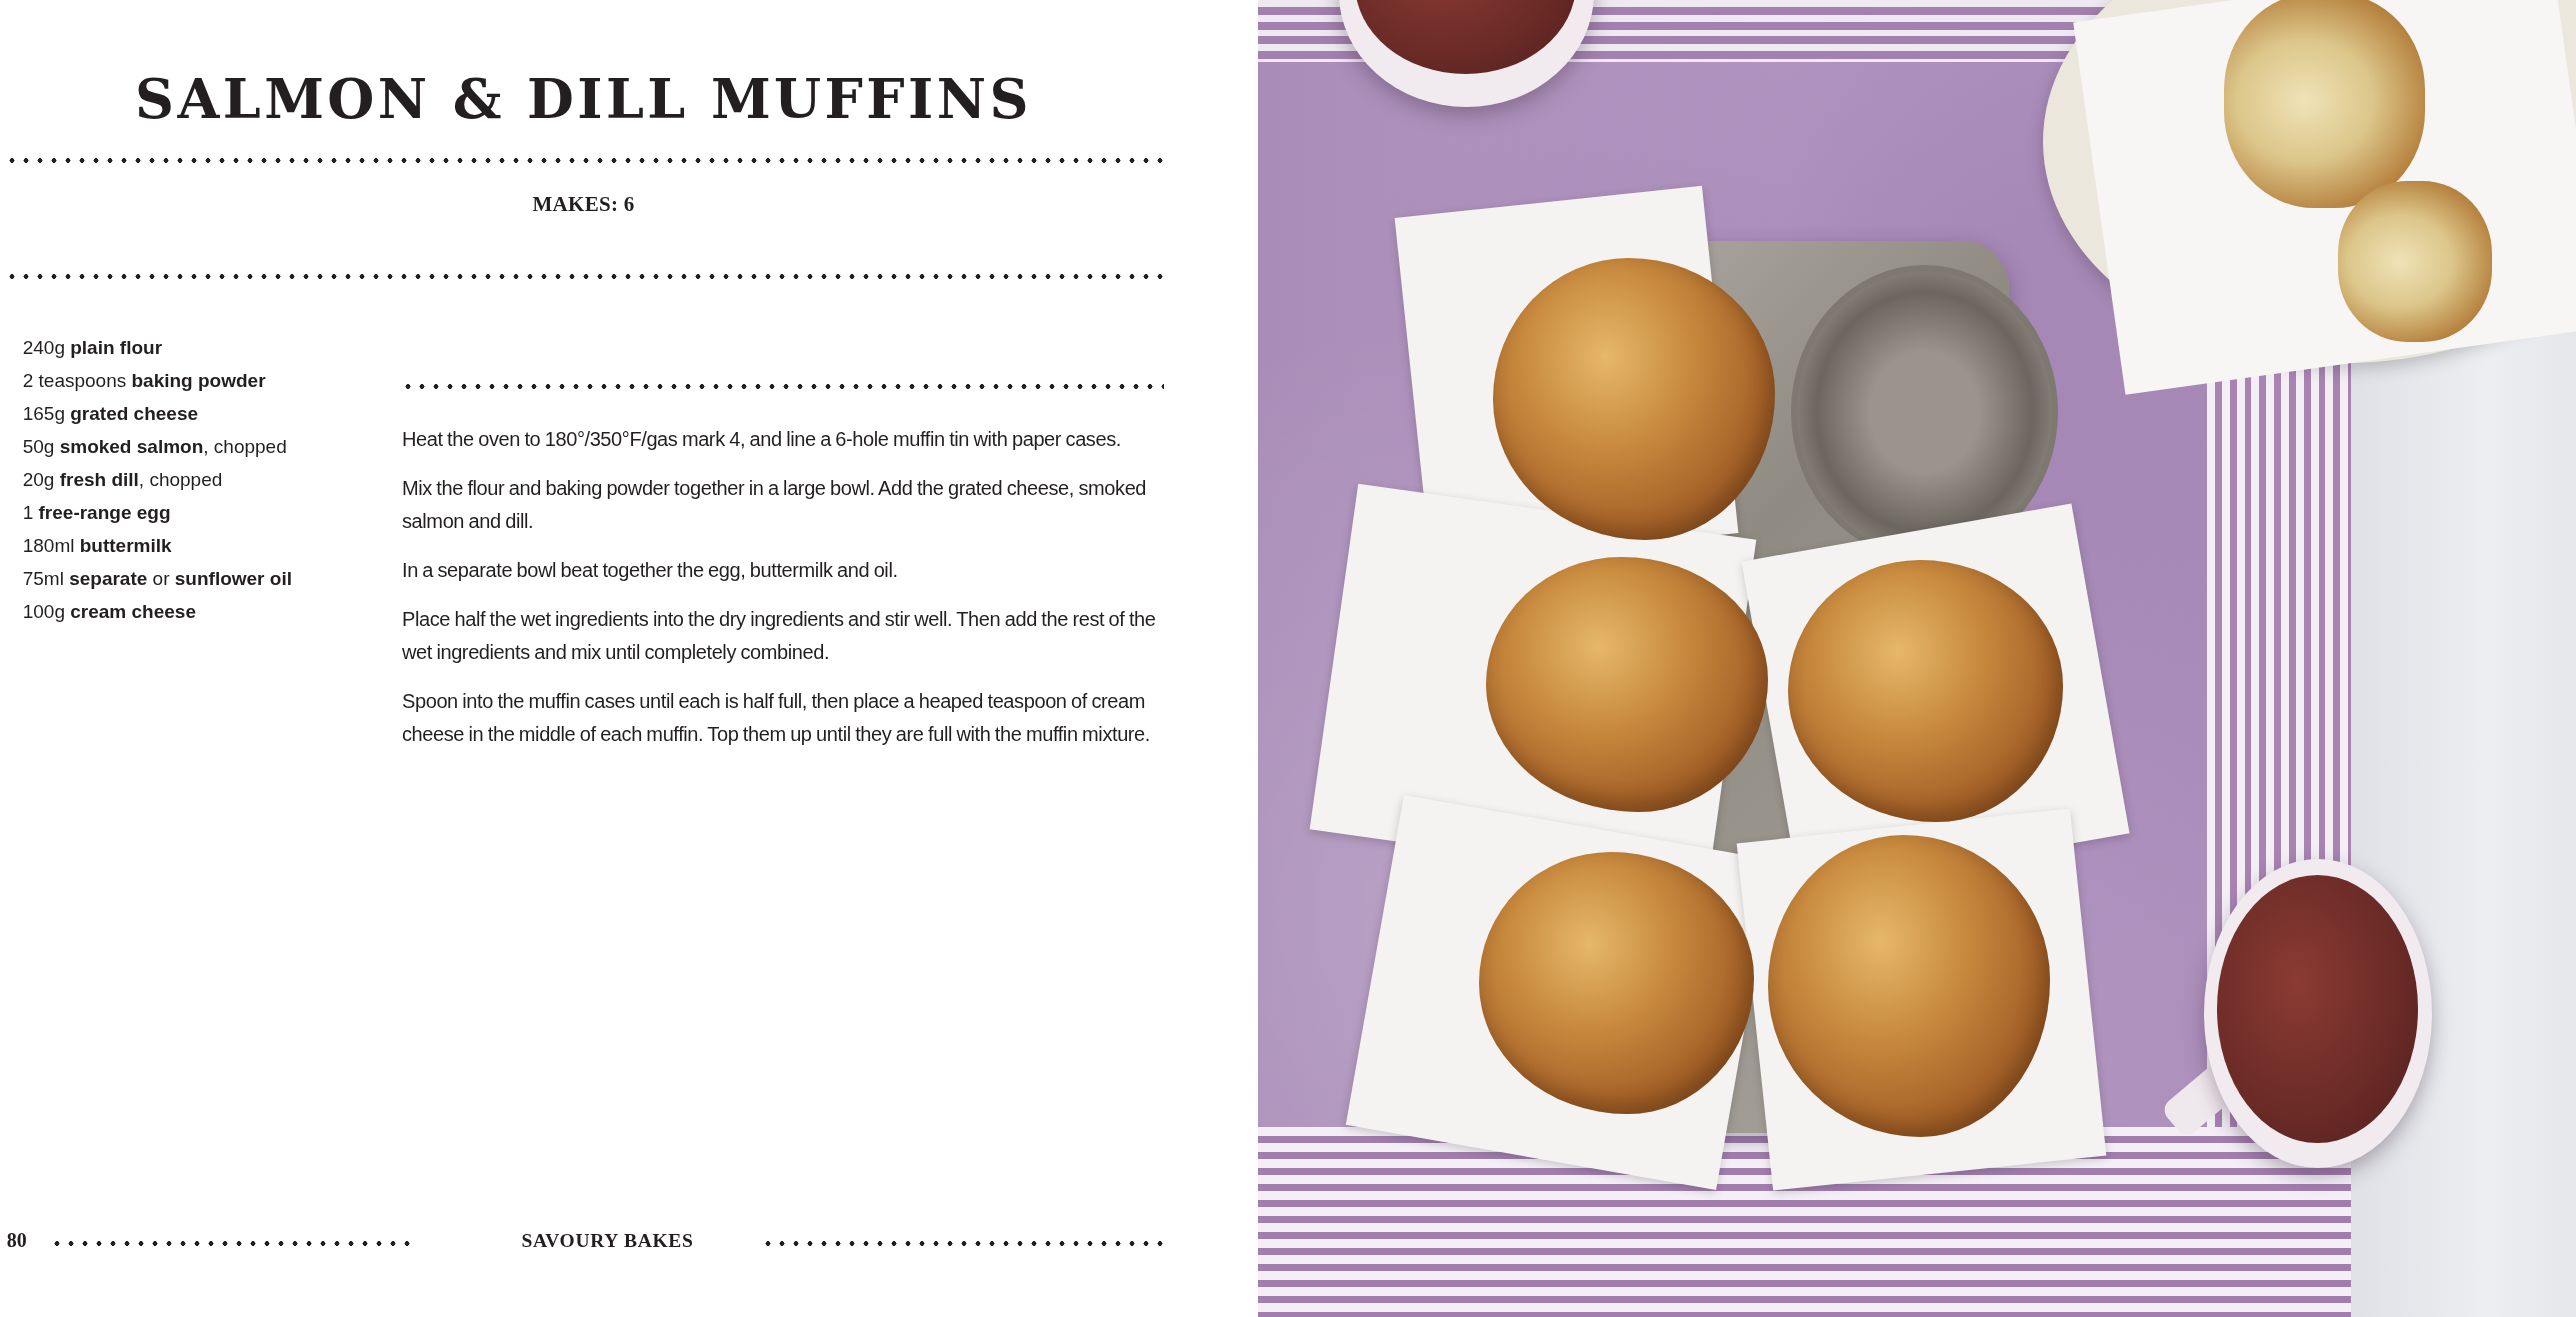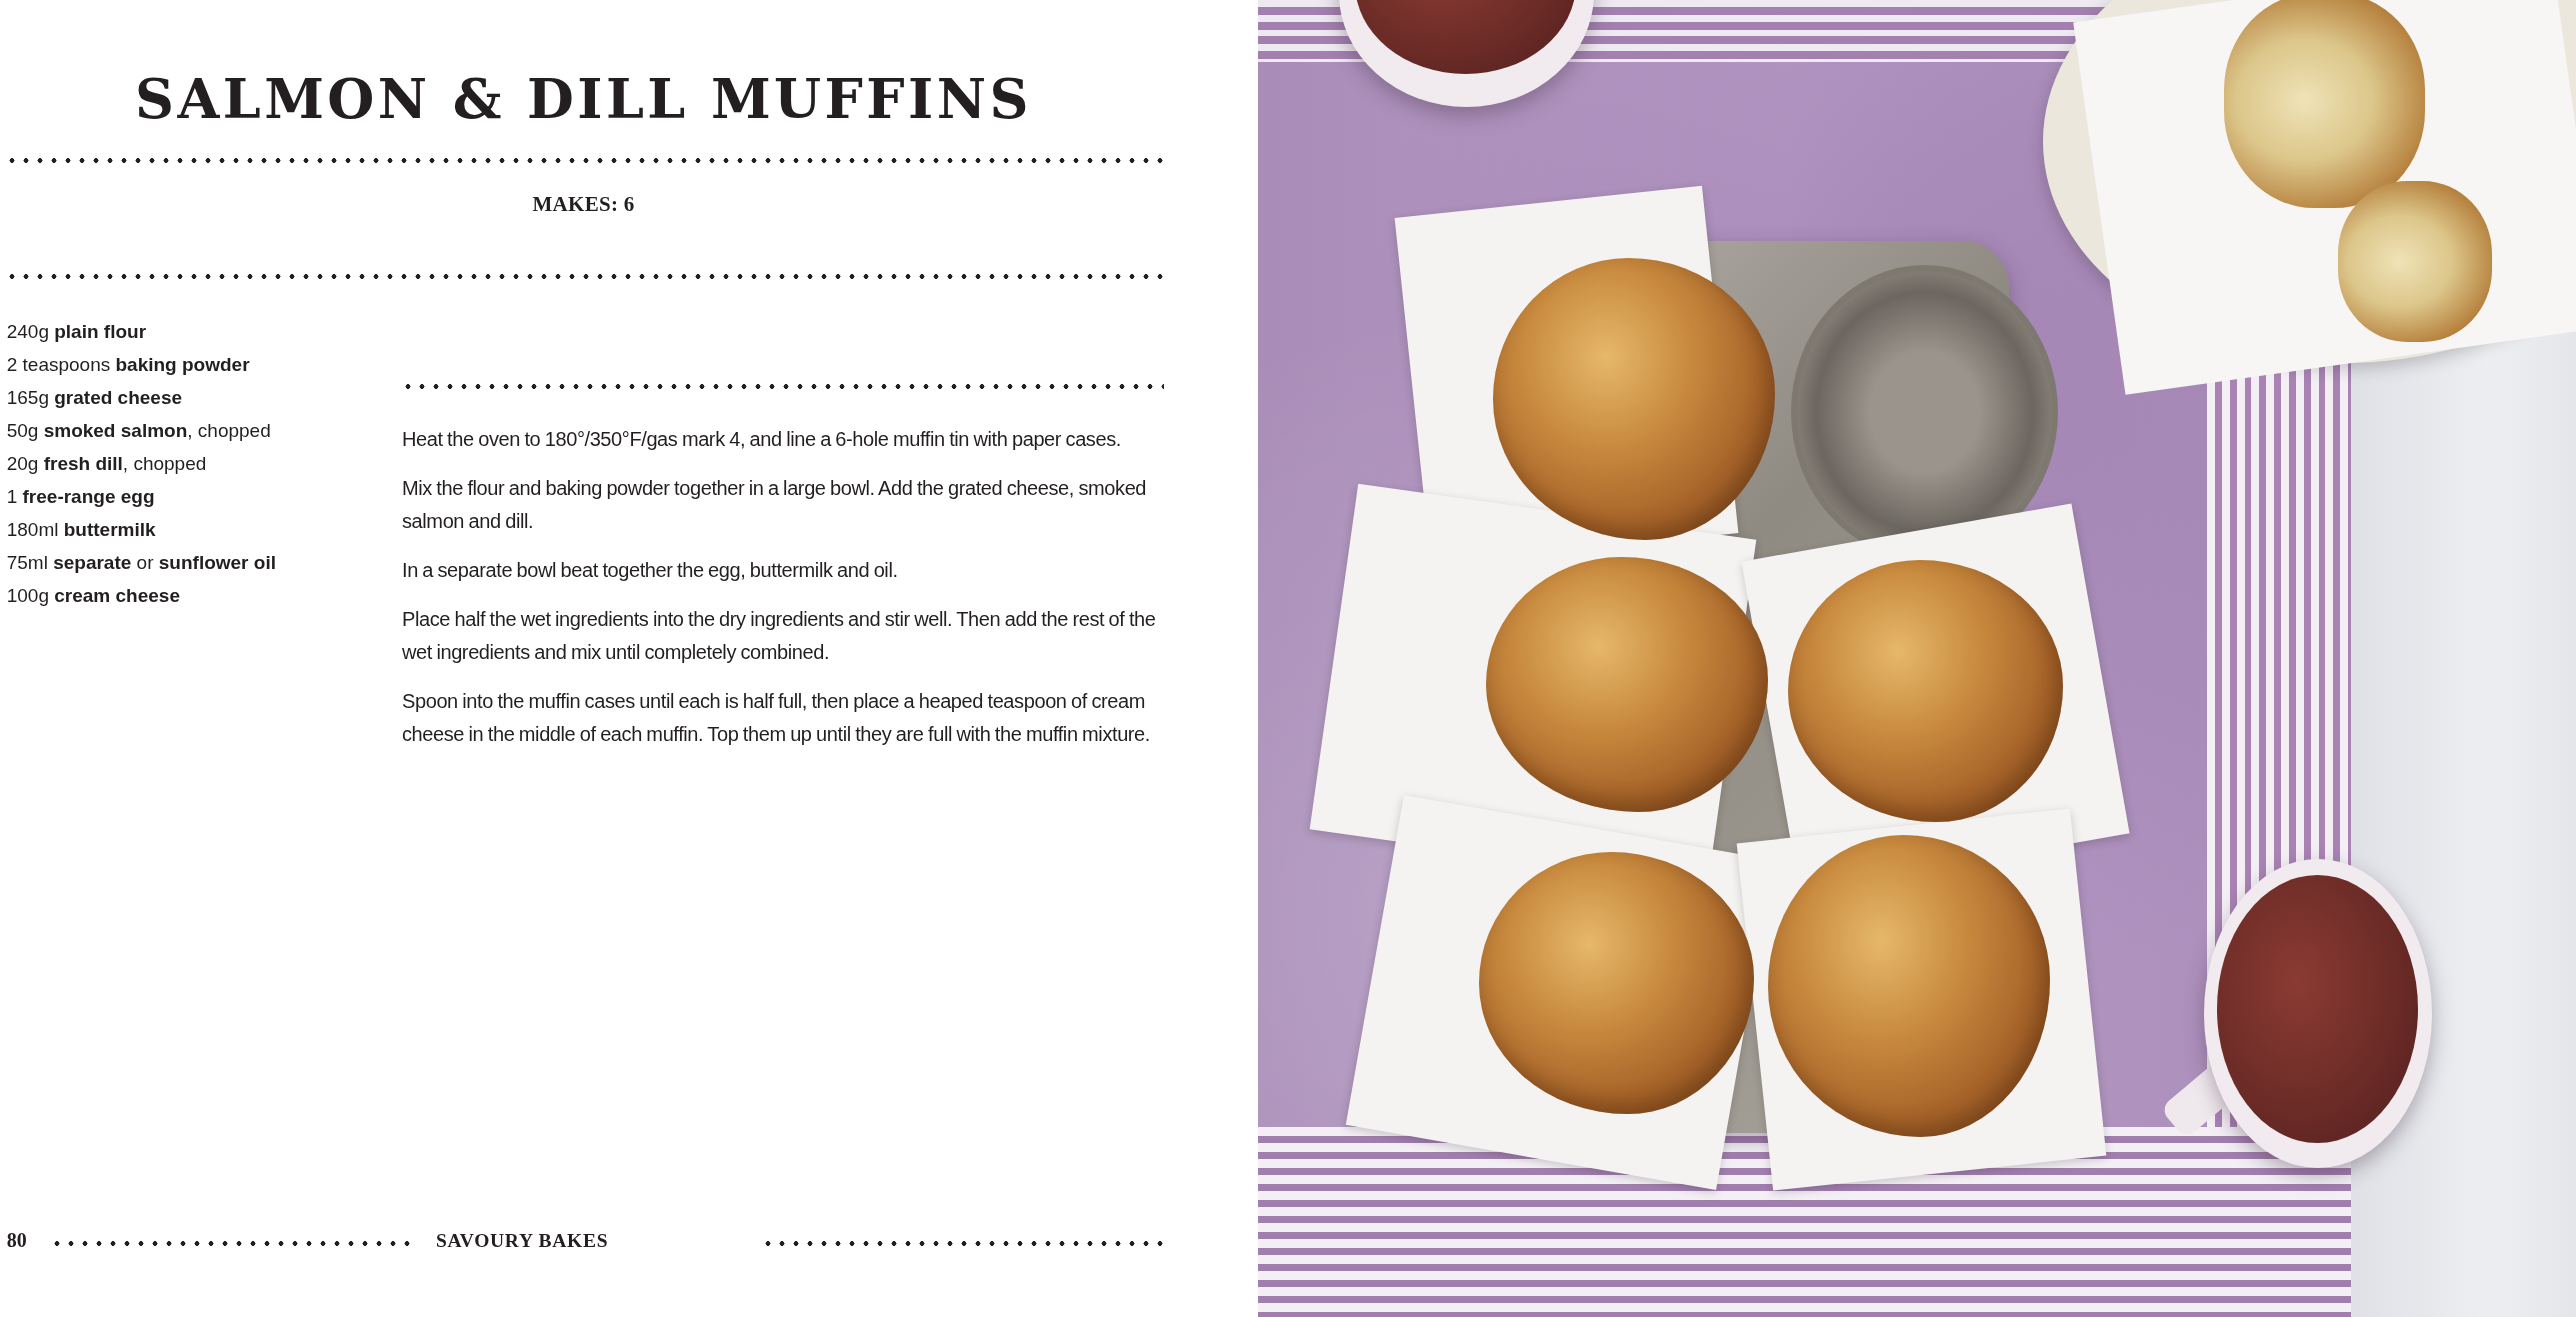--- a/index.html
+++ b/index.html
@@ -12,30 +12,30 @@
   .title {
     position: absolute; left: 0; top: 72px; width: 1167px; text-align: center;
     font-family: "DejaVu Serif", serif; font-weight: bold; font-size: 54px;
     letter-spacing: 3.4px; color: #231f20; margin: 0; line-height: 1;
   }
   .dotrule { position: absolute; height: 5.4px;
     background-image: radial-gradient(circle, #231f20 2.3px, transparent 2.7px);
     background-size: 14px 5.4px; background-repeat: repeat-x; background-position: 0 0; }
   .meta { position: absolute; left: 0; width: 1167px; text-align: center;
     font-family: "Liberation Serif", serif; font-weight: bold; font-size: 21px; letter-spacing: 0.3px; }
-  .ingredients { position: absolute; left: 6.7px; top: 315px; width: 376px; margin: 0; padding: 0; list-style: none;
+  .ingredients { position: absolute; left: 6.7px; top: 315px; width: 376px; margin: 16px; padding: 0; list-style: none;
     font-family: "Liberation Sans", sans-serif; font-size: 19px; line-height: 33px; color: #231f20; }
   .ingredients li b { font-weight: bold; }
   .intro { position: absolute; left: 402px; top: 317px; width: 765px;
     font-family: "Liberation Serif", serif; font-style: italic; font-weight: bold; font-size: 23px; margin: 0; }
   .method { position: absolute; left: 402px; top: 423px; width: 761px;
     font-family: "Liberation Sans", sans-serif; font-size: 20px; line-height: 33px; color: #231f20; }
   .method p { margin: 0 0 16px 0; letter-spacing: -0.4px; word-spacing: -0.7px; }
   .footer-num { position: absolute; left: 6.7px; top: 1229px; font-family: "Liberation Serif", serif; font-weight: bold; font-size: 20px; }
-  .footer-label { position: absolute; left: 436px; width: 295px; top: 1230px; 
+  .footer-label { position: absolute; left: 460px; width: 295px; top: 1230px; text-align: center;
     font-family: "Liberation Serif", serif; font-weight: bold; font-size: 19.5px; letter-spacing: 0.7px; }
 
   
   .photo { position: absolute; left: 1258px; top: 0; width: 1318px; height: 1318px; overflow: hidden;
     background: linear-gradient(90deg, #a98db8 0%, #b79cc6 40%, #a486b4 100%); }
   .table-surface { position: absolute; left: 1093px; top: 0; width: 228px; height: 1318px;
     background: linear-gradient(90deg, #dfe1e6 0%, #eceef1 60%, #e4e6ea 100%); }
   .stripes-h-top { position: absolute; left: 0; top: 0; width: 1006px; height: 62px;
     background: repeating-linear-gradient(180deg, #f2eef4 0 6.7px, #a27fae 6.7px 14.8px); opacity: 0.95; }
   .stripes-v { position: absolute; left: 949px; top: 349px; width: 144px; height: 969px;

